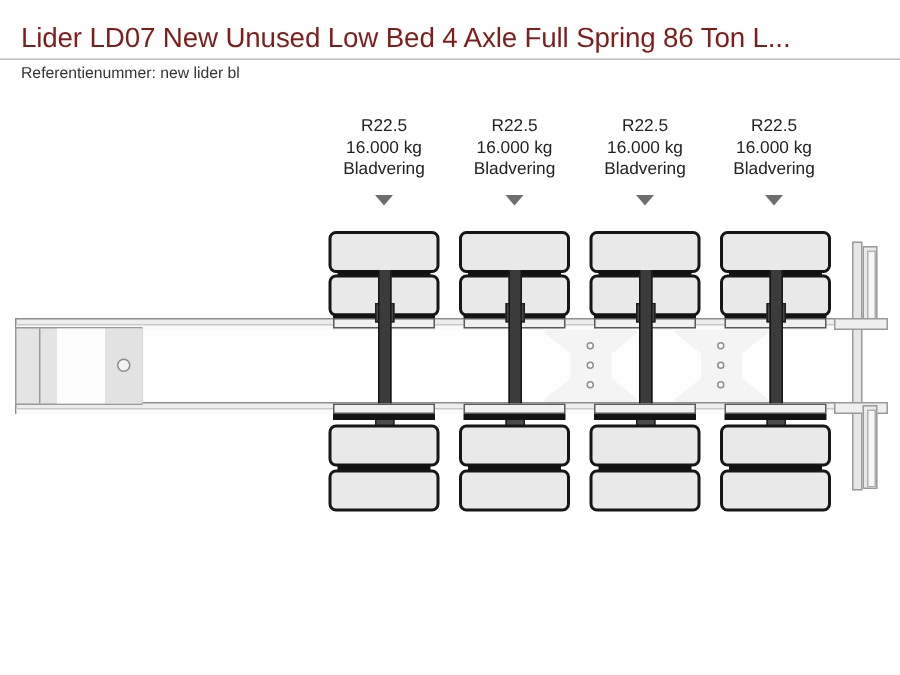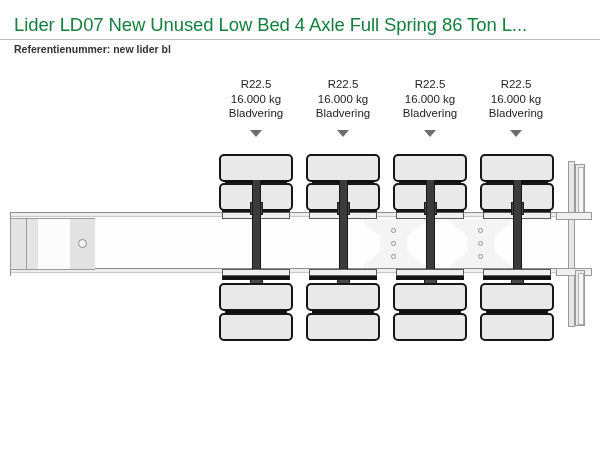--- a/index.html
+++ b/index.html
@@ -30,42 +30,41 @@
     box-sizing: border-box;
   }
   .title {
     position: absolute;
     left: 14px;
     top: 14px;
     width: 578px;
     font-size: 18.5px;
     line-height: 22px;
     font-weight: 400;
-    color: #15803d;
+    color: #7f1d1d;
     letter-spacing: -0.1px;
     white-space: nowrap;
     overflow: hidden;
   }
   .title-rule {
     position: absolute;
     left: 0;
     top: 39px;
     width: 600px;
     height: 1px;
     background: #bdbdbd;
   }
   .subtitle {
     position: absolute;
     left: 14px;
     top: 42px;
     font-size: 10.5px;
     line-height: 14px;
     color: #333333;
     white-space: nowrap;
-    font-weight: bold;
   }
 
   
   .axle-label {
     position: absolute;
     width: 110px;
     text-align: center;
     font-size: 11.5px;
     line-height: 14.5px;
     color: #222222;

